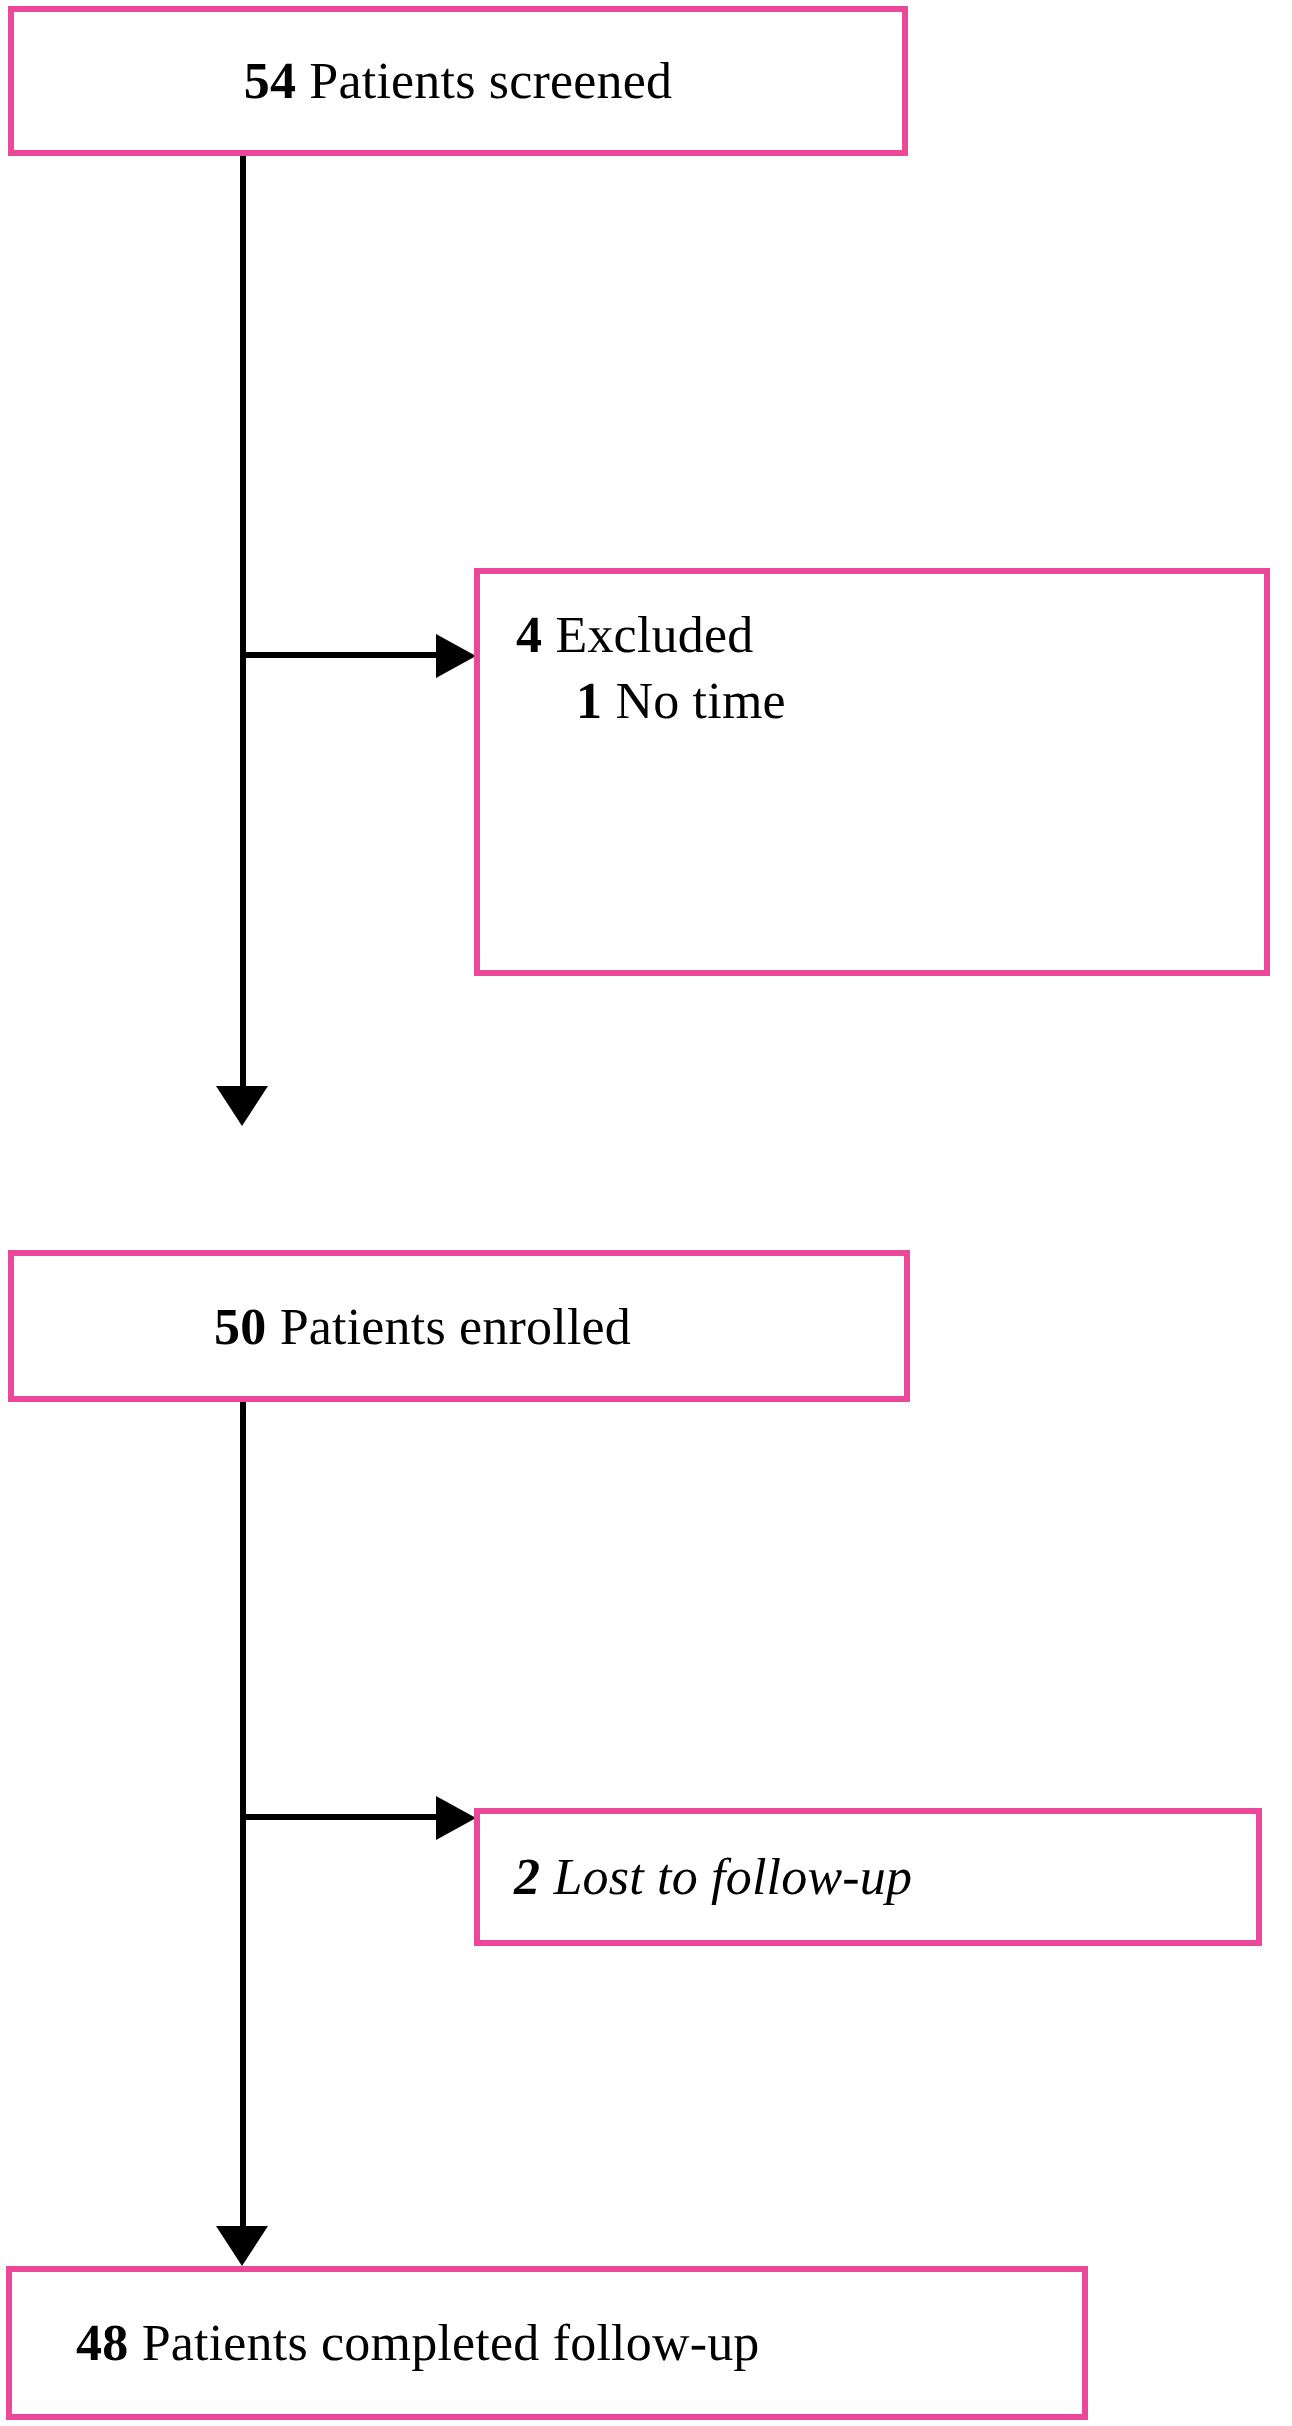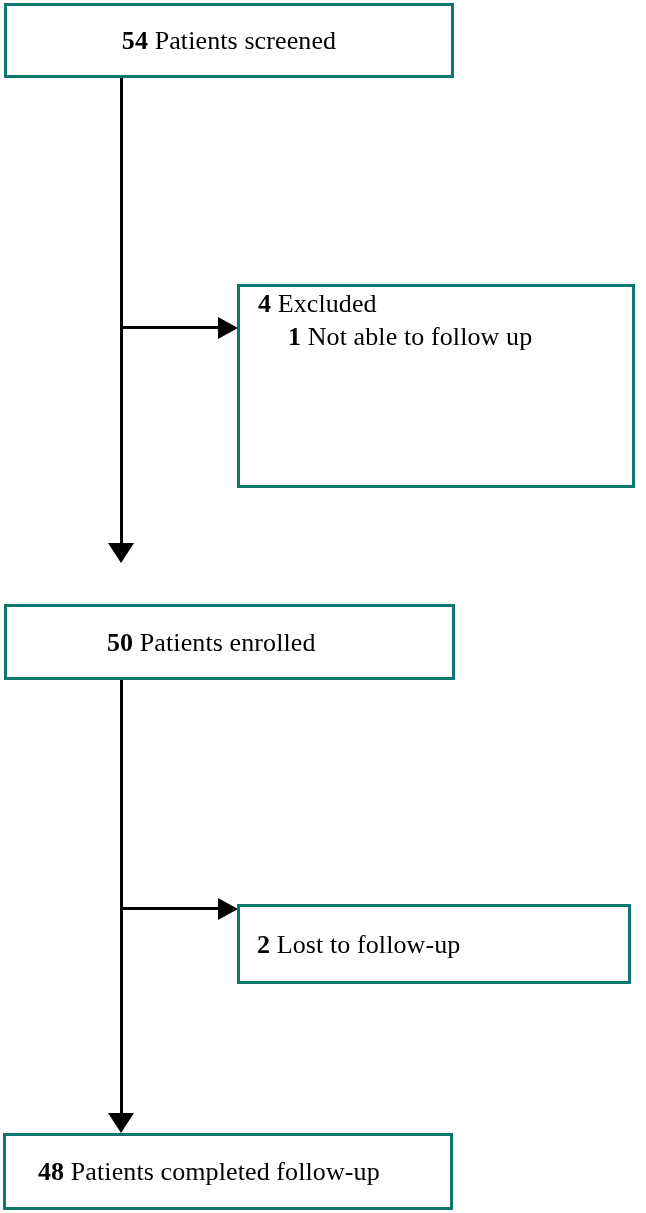--- a/index.html
+++ b/index.html
@@ -15,21 +15,21 @@
   #flow-canvas {
     position: relative;
     width: 646px;
     height: 1213px;
     overflow: hidden;
     background: #ffffff;
   }
   .node-box {
     position: absolute;
     box-sizing: border-box;
-    border: 3px solid #0f766e;
+    border: 3px solid #ec4899;
     background: #ffffff;
     display: flex;
     flex-direction: column;
     justify-content: center;
   }
   .node-line {
     font-size: 26px;
     line-height: 33px;
     white-space: nowrap;
     letter-spacing: 0.1px;
@@ -57,43 +57,45 @@
   .box-screened .node-line {
     text-align: center;
     padding-left: 0;
   }
   .box-excluded {
     left: 237px;
     top: 284px;
     width: 398px;
     height: 204px;
     justify-content: flex-start;
+    padding-top: 14px;
   }
   .box-enrolled {
     left: 4px;
-    top: 604px;
+    top: 625px;
     width: 451px;
     height: 76px;
   }
   .box-enrolled .node-line {
     padding-left: 100px;
   }
   .box-lost {
     left: 237px;
     top: 904px;
     width: 394px;
-    height: 80px;
+    height: 69px;
+    font-style: italic;
   }
   .box-lost .node-line {
     padding-left: 17px;
   }
   .box-completed {
     left: 3px;
     top: 1133px;
-    width: 450px;
+    width: 541px;
     height: 77px;
   }
   .box-completed .node-line {
     padding-left: 32px;
   }
   
   .conn-vline {
     position: absolute;
     width: 3px;
     background: #000000;
@@ -180,21 +182,21 @@
     </div>
   </div>
 
   <div class="node-box box-excluded">
     <div class="node-line line-main">
       <span class="qty">4</span>
       <span class="lbl">Excluded</span>
     </div>
     <div class="node-line line-sub">
       <span class="qty">1</span>
-      <span class="lbl">Not able to follow up</span>
+      <span class="lbl">No time</span>
     </div>
   </div>
 
   <div class="node-box box-enrolled">
     <div class="node-line">
       <span class="qty">50</span>
       <span class="lbl">Patients enrolled</span>
     </div>
   </div>
 

